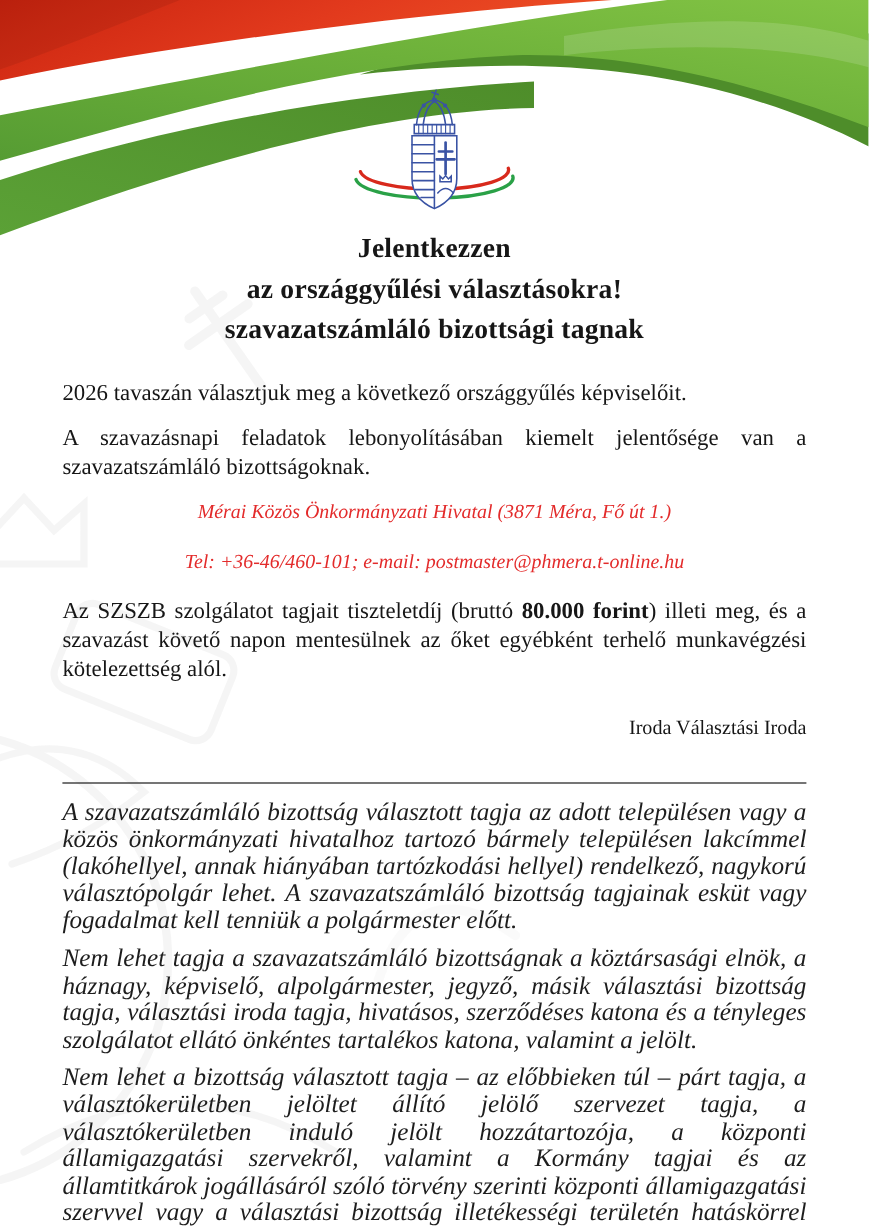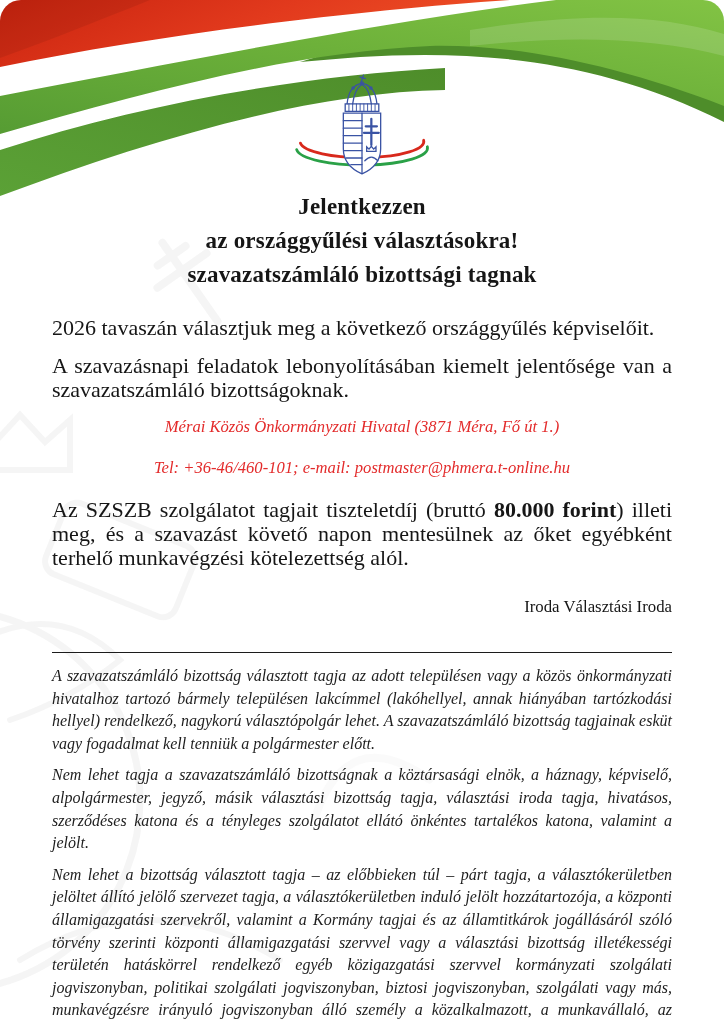--- a/index.html
+++ b/index.html
@@ -4,39 +4,38 @@
 <style>
   html,body{margin:0;padding:0;background:#ffffff;}
   .page{
     position:relative;
     width:724px;height:1024px;
     margin:0 auto;
     background:#ffffff;
     overflow:hidden;
     font-family:"Liberation Serif","DejaVu Serif",serif;
     color:#161616;
-    border-radius:21px;
   }
   
   .header-art{position:absolute;top:0;left:0;width:724px;height:340px;pointer-events:none;}
   
   .watermark{position:absolute;inset:0;pointer-events:none;opacity:.6;}
   
   .content{position:relative;z-index:2;padding:0 52px;}
   .emblem{display:block;margin:74px auto 4px;width:152px;height:112px;}
   h1.doc-title{
     margin:4px 0 24px;
     text-align:center;
     font-size:23px;line-height:34px;font-weight:bold;
     letter-spacing:.2px;
   }
   h1.doc-title span{display:block;}
   p.body-par{
     margin:0 0 14px;
-    font-size:22px;line-height:24px;
+    font-size:19px;line-height:24px;
     text-align:justify;text-align-last:left;
   }
   p.contact{
     margin:6px 0 19px;
     text-align:center;text-align-last:center;
     font-style:italic;
     font-size:16.6px;line-height:22px;
     color:#e32b2b;
   }
   .bold-inline{font-weight:bold;}
@@ -45,21 +44,21 @@
     text-align:right;
     font-size:16.8px;line-height:24px;
   }
   .divider{
     margin:33px 0 12px;
     border:none;border-top:1.4px solid #1c1c1c;height:0;
   }
   p.legal{
     margin:0 0 9px;
     font-style:italic;
-    font-size:16px;line-height:22.6px;
+    font-size:21px;line-height:22.6px;
     text-align:justify;text-align-last:left;
     color:#1d1d1d;
   }
 </style>
 </head>
 <body>
 
 <div class="page">
 
   <svg class="watermark" viewBox="0 0 724 1024" aria-hidden="true">

